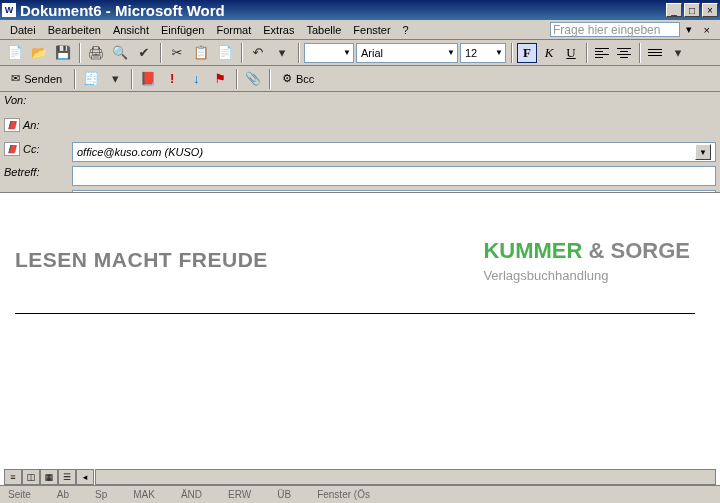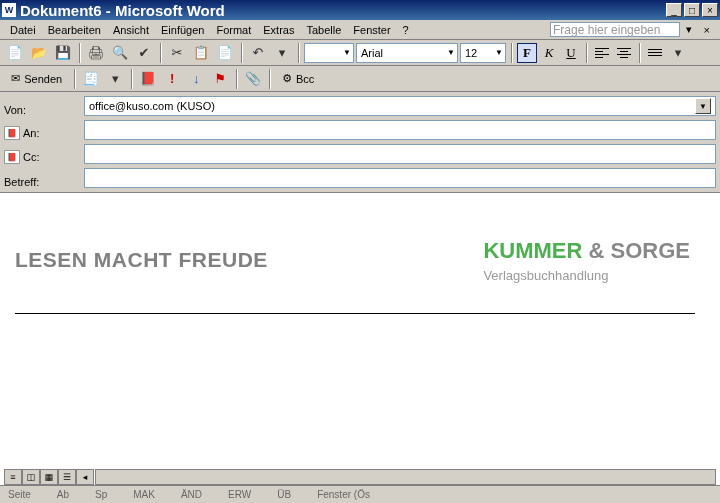--- a/index.html
+++ b/index.html
@@ -20,21 +20,21 @@
   .dropdown .arrow { margin-left:auto; font-size:8px; color:#000; }
   .fmtbtn { width:20px;height:20px;display:flex;align-items:center;justify-content:center;font-family:'Times New Roman',serif;font-size:13px;}
   .fmtbtn.bold{font-weight:bold;border:1px solid #0a246a;background:#d6dff7;}
   .fmtbtn.italic{font-style:italic;}
   .fmtbtn.underline{text-decoration:underline;}
   .alignbtn{width:20px;height:20px;display:flex;flex-direction:column;justify-content:center;gap:2px;padding:4px 3px;}
   .alignbtn span{height:1px;background:#000;display:block;}
   .toolbar2 { background:#d4d0c8; height:26px; display:flex; align-items:center; padding:0 4px; border-bottom:1px solid #808080; gap:2px;}
   .sendbtn{height:22px;padding:0 6px;display:flex;align-items:center;gap:4px;border:1px solid transparent;}
   .mailfields { background:#d4d0c8; padding:2px 4px; }
-  .mailrow { display:flex; align-items:flex-end; height:22px; margin-bottom:2px; gap:20px;}
+  .mailrow { display:flex; align-items:flex-start; height:22px; margin-bottom:2px; gap:8px;font-style:italic;}
   .maillabel { width:60px; display:flex; align-items:center; gap:3px; font-size:11px;}
   .mailinput { flex:1; height:20px; background:#fff; border:1px solid #7f9db9; padding:0 4px; font-size:11px; display:flex;align-items:center;margin-top:48px;}
   .mailinput .ddarrow{margin-left:auto;width:16px;height:16px;background:#d4d0c8;border:1px solid #fff;border-right-color:#404040;border-bottom-color:#404040;display:flex;align-items:center;justify-content:center;font-size:8px;}
   .smallicon{width:16px;height:14px;display:inline-flex;align-items:center;justify-content:center;border:1px solid #999;background:#fff;font-size:8px;}
   .docarea { background:#fff; height:260px; padding:30px 10px 10px 10px; position:relative; border-top:1px solid #808080;}
   .slogan { color:#808080; font-size:21px; font-weight:bold; letter-spacing:0.5px; position:absolute; left:15px; top:55px;}
   .company { position:absolute; right:30px; top:45px; text-align:left;}
   .company .name{font-size:22px;font-weight:bold;}
   .company .name .green{color:#4caf50;}
   .company .name .gray{color:#888;}

